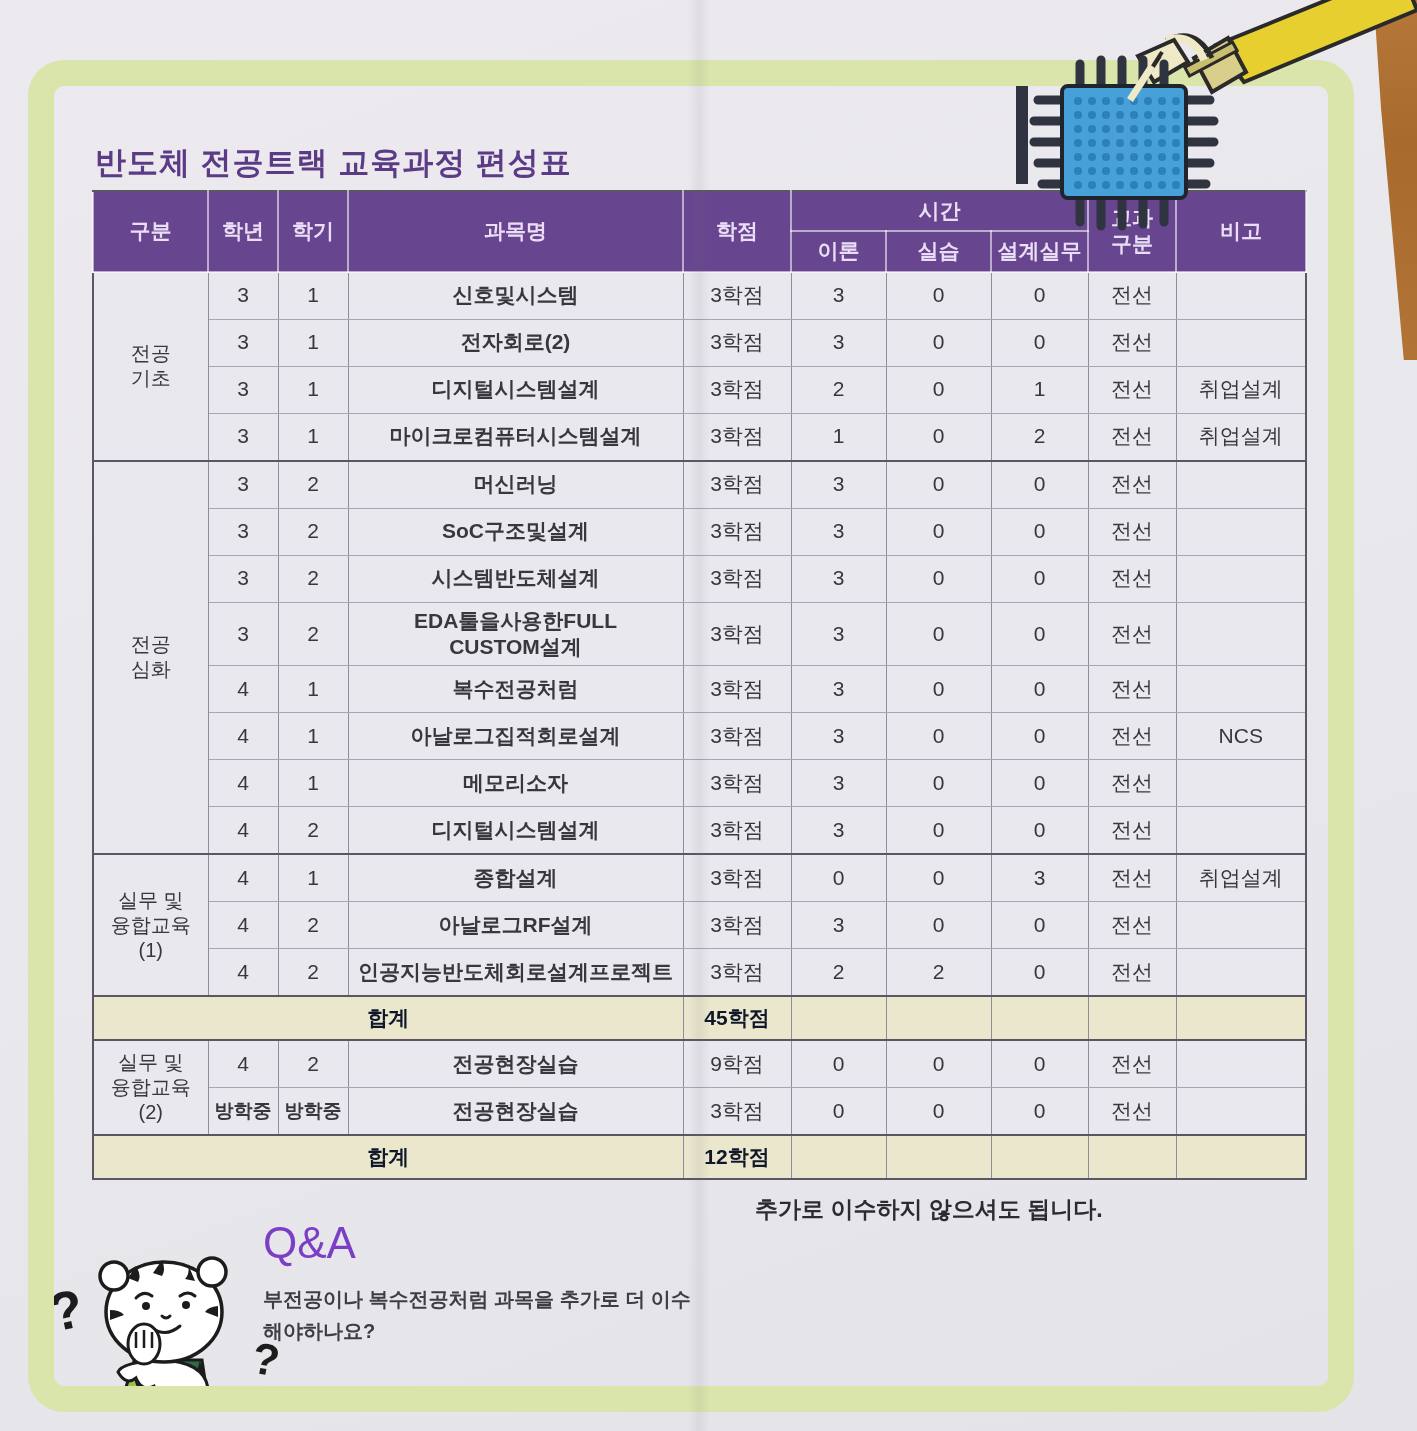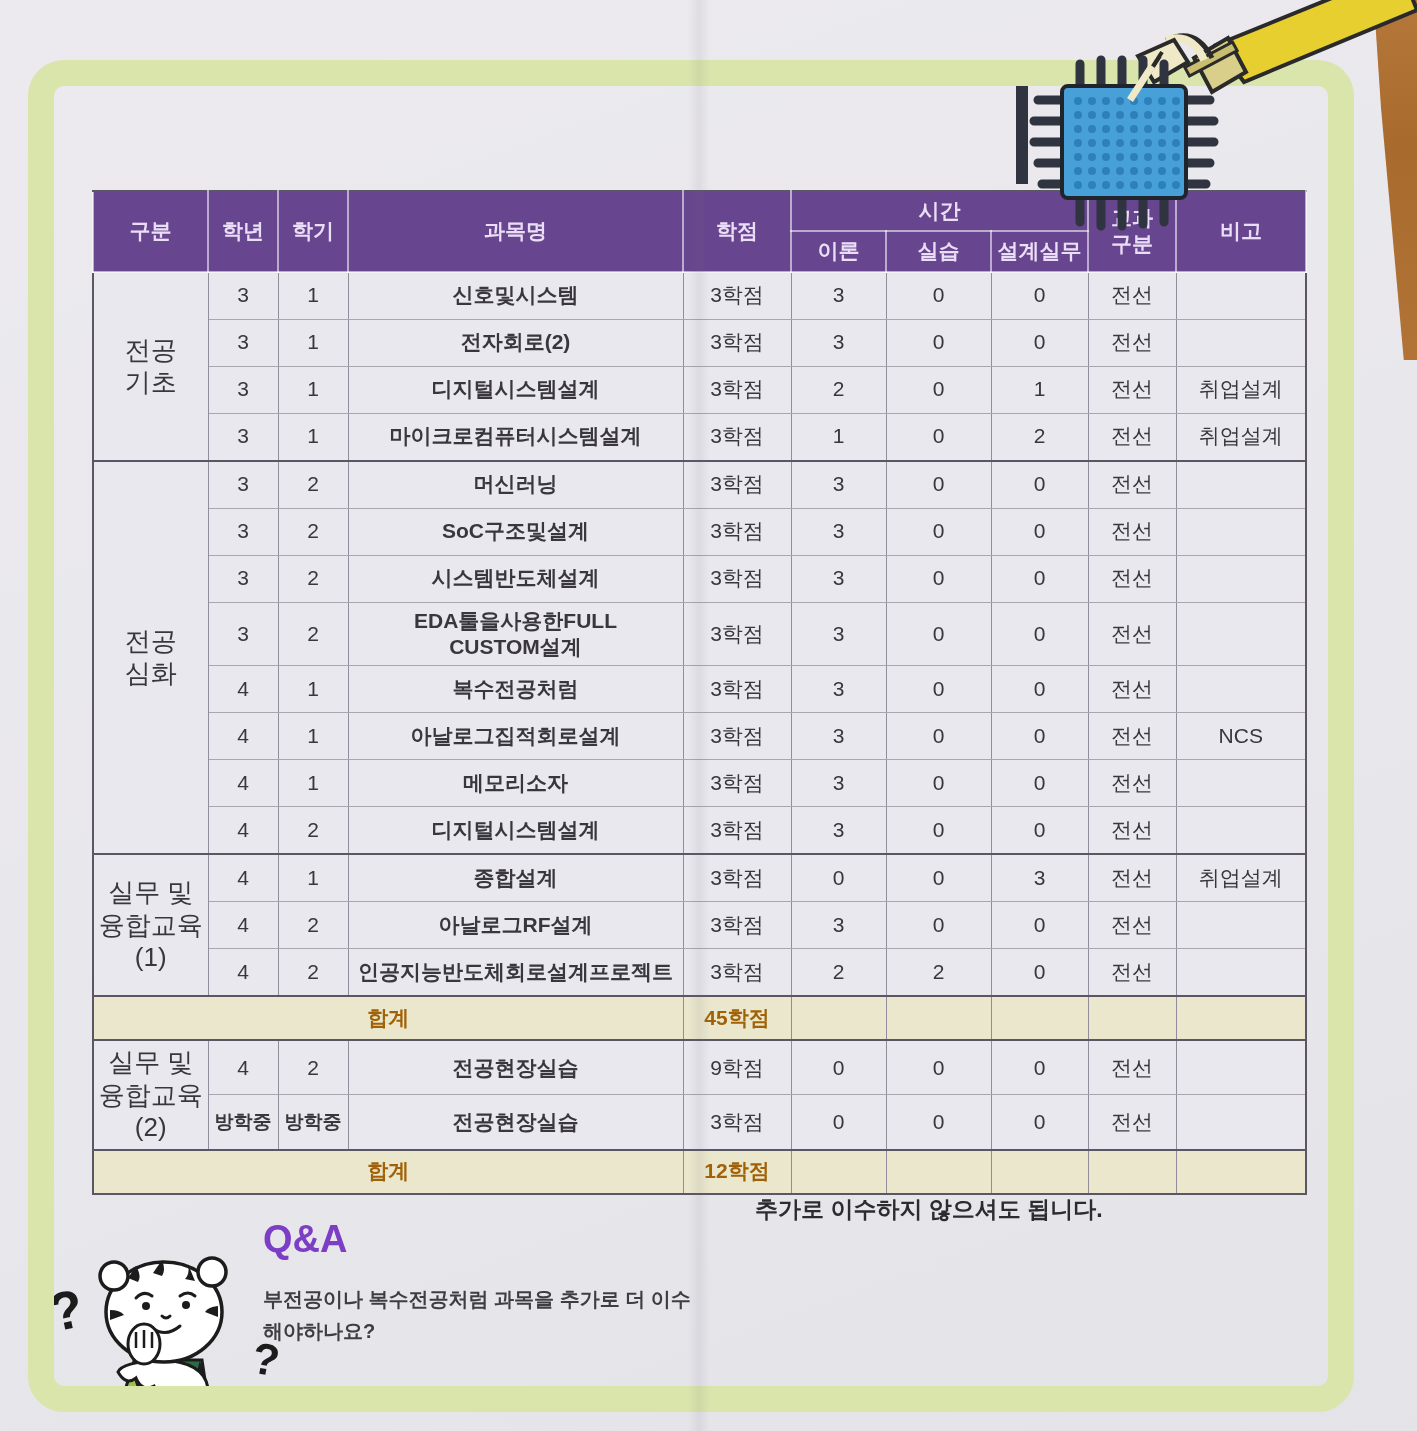--- a/index.html
+++ b/index.html
@@ -57,31 +57,31 @@
   }
   table.cur thead tr:first-child th{border-top:2px solid #5c5664;}
   table.cur td{
     background:#e9e8ee;text-align:center;
     border-left:1px solid #928d9b;border-right:1px solid #928d9b;
     border-top:1px solid #aba5b2;border-bottom:1px solid #aba5b2;
     padding:5px 4px;height:36px;line-height:1.25;
   }
   table.cur{border:2px solid #5c5664;}
   table.cur td.course{white-space:pre-line;font-weight:bold;}
-  table.cur td.gubun{white-space:pre-line;font-size:26px;}
+  table.cur td.gubun{white-space:pre-line;font-size:20px;}
   table.cur tr.section-start td{border-top:2px solid #5c5664;}
   table.cur tr.total-row td{
-    background:#eae7cd;font-weight:bold;color:#a16207;
+    background:#eae7cd;font-weight:bold;color:#0f172a;
     border-top:2px solid #5c5664;border-bottom:2px solid #5c5664;height:32px;
   }
   table.cur td.small{font-size:19px;font-weight:bold;}
   
   .qa-title{
     position:absolute;left:263px;top:1218px;
-    font-size:38px;font-weight:700;color:#7b3ec4;
+    font-size:44px;font-weight:400;color:#7b3ec4;
   }
   .qa-question{
     position:absolute;left:263px;top:1283px;width:440px;
     font-size:20px;font-weight:600;color:#3e3d43;line-height:1.6;
   }
   .qa-answer{
     position:absolute;left:755px;top:1192px;width:606px;
     font-size:23px;color:#3a3940;line-height:1.48;
   }
   .qa-answer .lead{font-weight:bold;color:#2c2b30;display:block;margin-bottom:10px;}
@@ -90,20 +90,21 @@
 </style>
 </head>
 <body>
 
 <div class="photo">
 
   <div class="wood"></div>
   <div class="frame"></div>
   <div class="crease"></div>
 
+  <div class="title">반도체 전공트랙 교육과정 편성표</div>
 
   <table class="cur">
     <colgroup>
       <col class="c-gubun">
         <col class="c-year">
         <col class="c-sem">
         <col class="c-course">
       <col class="c-cred">
         <col class="c-theory">
         <col class="c-prac">

